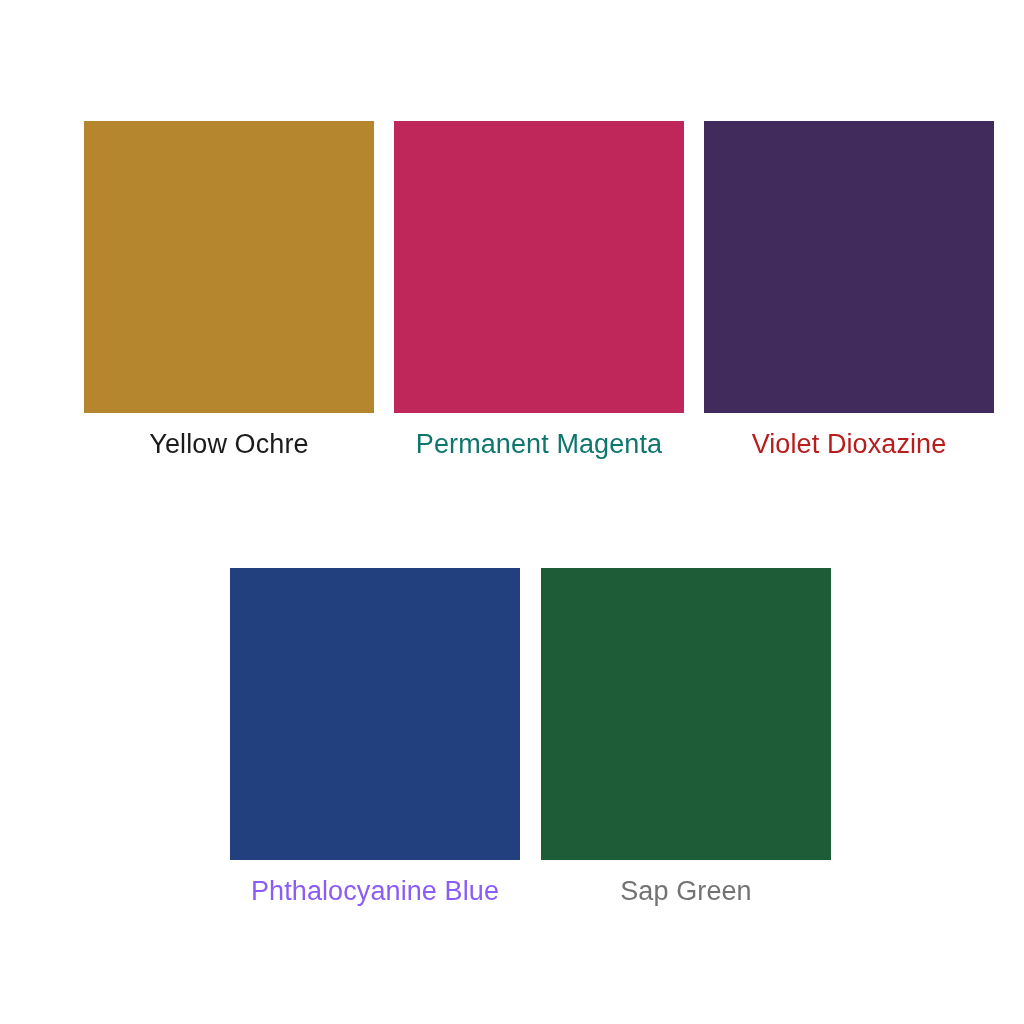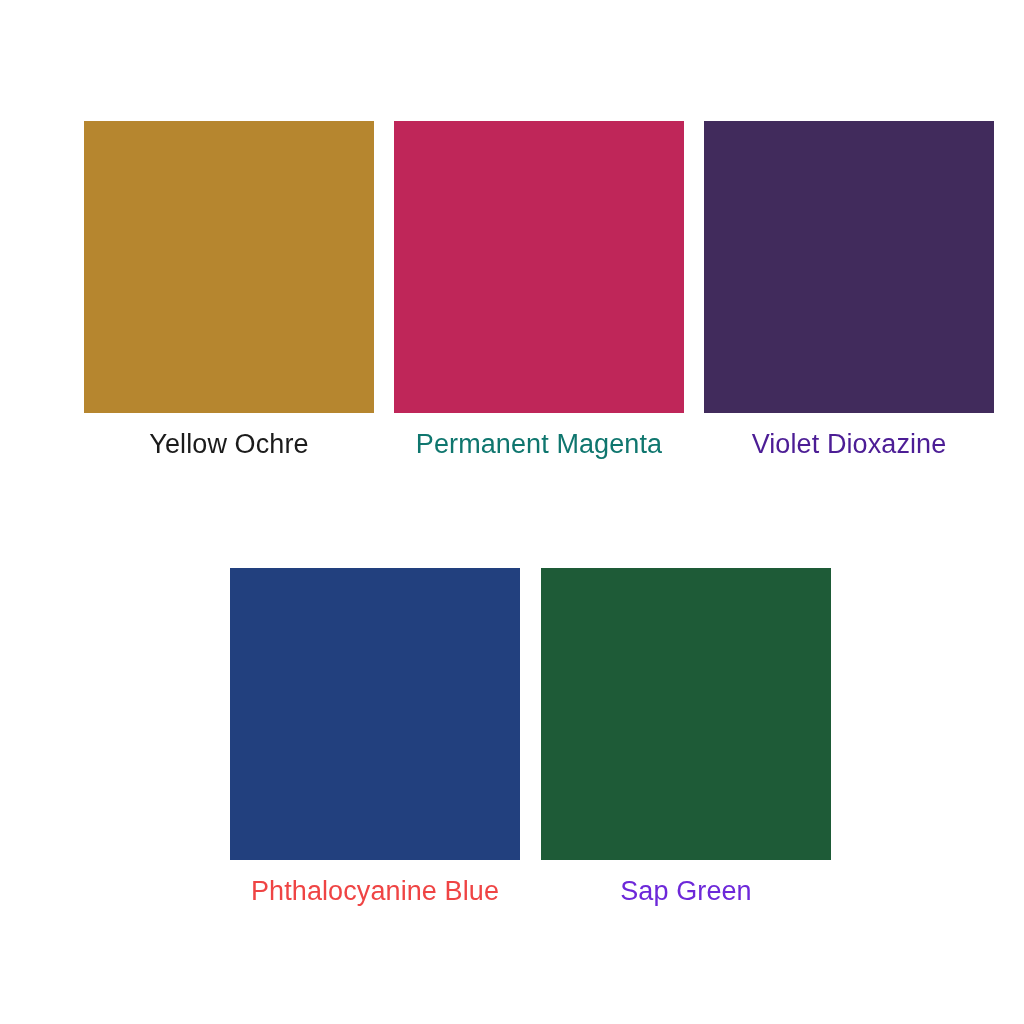--- a/index.html
+++ b/index.html
@@ -77,32 +77,32 @@
       <div class="swatch-label" style="color: rgb(27, 27, 27);">Yellow Ochre</div>
     </div>
 
     <div class="swatch-cell">
       <div class="swatch-chip" style="background-color: rgb(191, 38, 89);"></div>
       <div class="swatch-label" style="color: #0f766e;">Permanent Magenta</div>
     </div>
 
     <div class="swatch-cell">
       <div class="swatch-chip" style="background-color: rgb(65, 43, 92);"></div>
-      <div class="swatch-label" style="color: #4c1d95;">Violet Dioxazine</div>
+      <div class="swatch-label" style="color: #b91c1c;">Violet Dioxazine</div>
     </div>
 
   </div>
 
   <div class="swatch-row" id="swatch-row-bottom">
 
     <div class="swatch-cell">
       <div class="swatch-chip" style="background-color: rgb(34, 64, 126);"></div>
-      <div class="swatch-label" style="color: #ef4444;">Phthalocyanine Blue</div>
+      <div class="swatch-label" style="color: #8b5cf6;">Phthalocyanine Blue</div>
     </div>
 
     <div class="swatch-cell">
       <div class="swatch-chip" style="background-color: rgb(30, 91, 55);"></div>
-      <div class="swatch-label" style="color: #6d28d9;">Sap Green</div>
+      <div class="swatch-label" style="color: #737373;">Sap Green</div>
     </div>
 
   </div>
 
 </div>
 
 </body></html>

